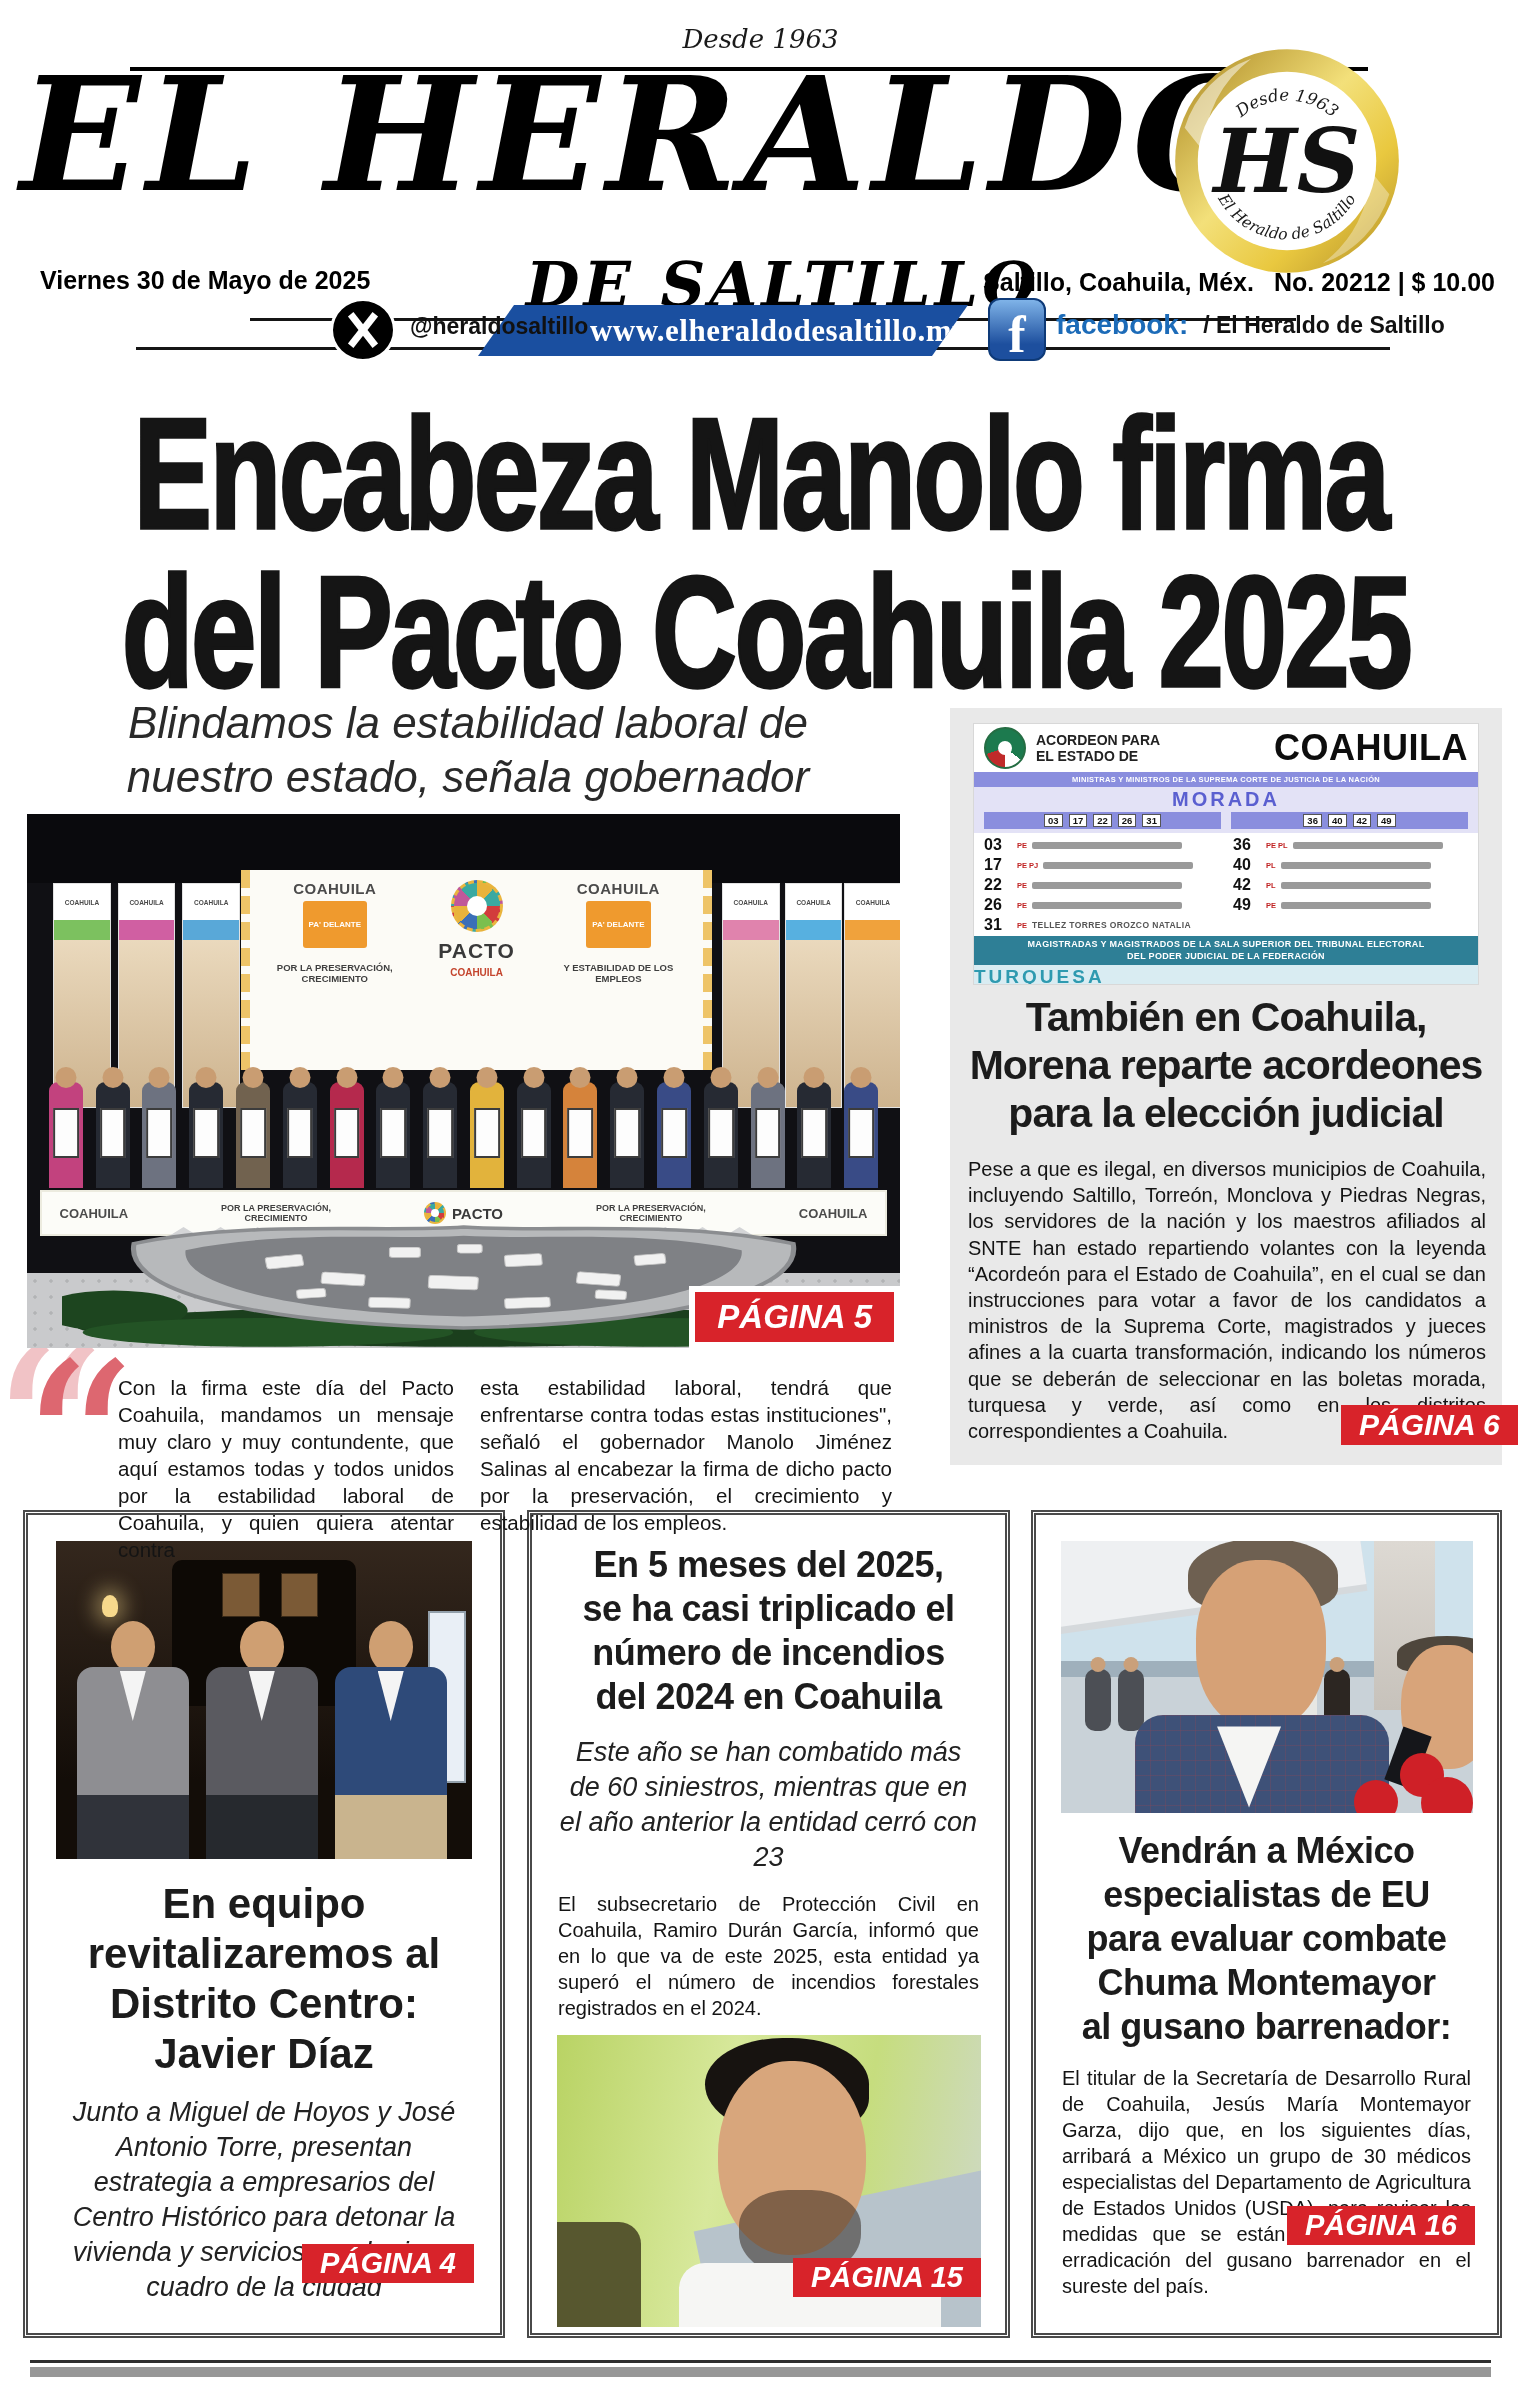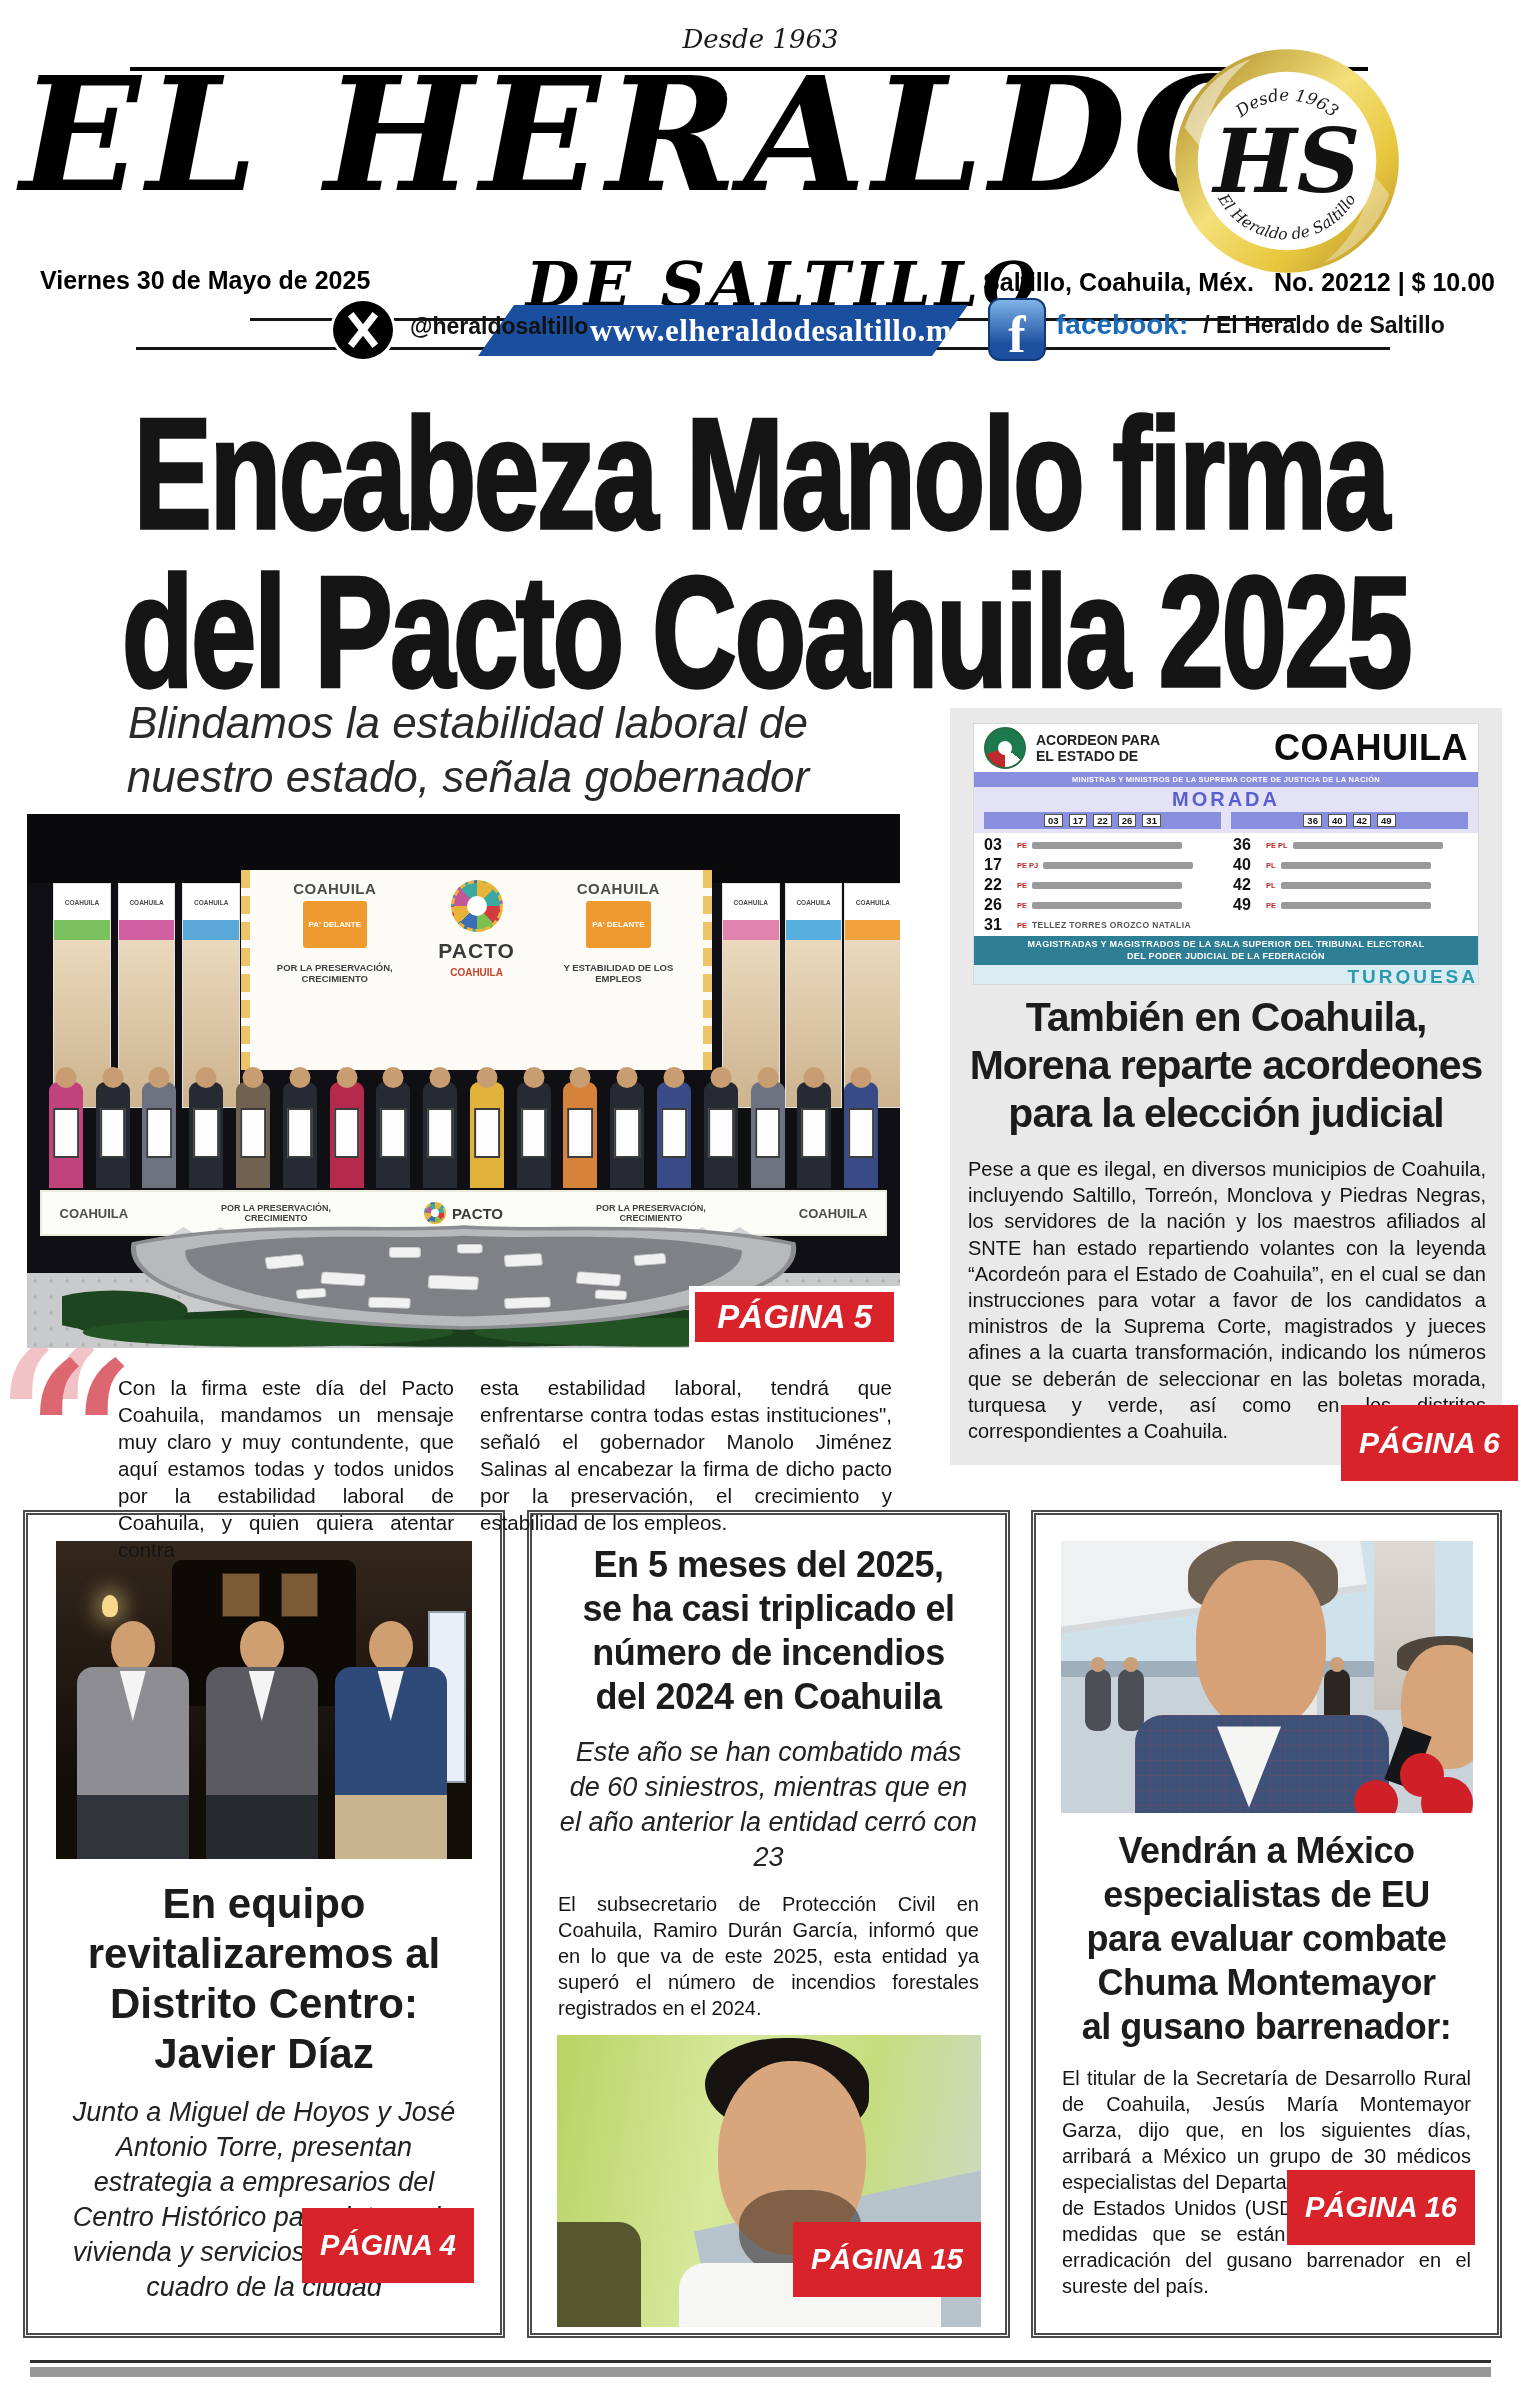--- a/index.html
+++ b/index.html
@@ -65,21 +65,21 @@
   .person.c4{background:#e2b33c}.person.c5{background:#d5833b}.person.c6{background:#394b86}.person.c7{background:#71624f}
   .stage{position:absolute;left:1.5%;right:1.5%;top:70.5%;height:8.6%;background:#fcfcf8;border:2px solid #ecebdf;display:flex;align-items:center;justify-content:space-between;padding:0 2%;z-index:4}
   .st-brand{font-size:13px;font-weight:800;color:#4b4b4b}
   .st-slogan{font-size:9px;font-weight:800;color:#3f3f3f;width:20%;text-align:center}
   .st-pacto{display:flex;align-items:center;gap:6px;font-size:15px;font-weight:800;color:#3a3a3a}
   .st-pacto .gear{width:22px;height:22px;border-width:2px}
   .st-pacto .gear::after{width:8px;height:8px}
   .floor{position:absolute;left:0;right:0;bottom:0;height:14%;background:#c9cacc;background-image:radial-gradient(#b2b3b5 1.5px,transparent 1.8px);background-size:16px 16px;z-index:3}
   .monument{position:absolute;left:4%;right:4%;bottom:0;height:27%;z-index:5}
   .monument svg{width:100%;height:100%}
-  .pbadge{position:absolute;background:var(--accent-red,#d8232a);color:#fff;font-weight:700;font-style:italic;font-size:30px;padding:21px 18px;white-space:nowrap}
+  .pbadge{position:absolute;background:var(--accent-red,#d8232a);color:#fff;font-weight:700;font-style:italic;font-size:30px;padding:3px 18px;white-space:nowrap}
   .pbadge.p5{right:0;bottom:0;border:6px solid #fff;font-size:33px;padding:6px 22px;z-index:8}
 
   
   .qmark{position:absolute;left:16px;top:1336px;font-family:"DejaVu Serif",serif;font-size:235px;line-height:.9;color:#dd6770;text-shadow:-30px -16px 0 #f1c3c6;z-index:1}
   .qcol{position:absolute;top:1366px;font-size:20.5px;line-height:1.32;text-align:justify;color:#141414;z-index:2}
   .qcol.c1{left:118px;width:336px}
   .qcol.c2{left:480px;width:412px}
 
   
   .gray-panel{position:absolute;left:950px;top:700px;width:552px;height:757px;background:var(--panel-gray,#e9e9e9)}
@@ -96,21 +96,21 @@
   .chipbar{flex:1;background:#8a8ede;padding:2px 4px;display:flex;justify-content:center;gap:6px}
   .chip{background:#fff;border:1px solid #555;font-size:9.5px;font-weight:800;padding:0 3px;color:#111}
   .f-list{display:flex;padding:3px 10px 2px;background:#fff;gap:14px}
   .f-col{flex:1;display:flex;flex-direction:column;gap:2px}
   .f-row{display:flex;align-items:center;gap:5px}
   .f-num{font-size:16px;font-weight:800;color:#111;width:28px;flex:0 0 auto}
   .f-tag{font-size:7.5px;font-weight:800;color:#c02222;flex:0 0 auto}
   .f-bar{height:7px;flex:1;max-width:150px;background:#9a9a9a;border-radius:2px;filter:blur(.6px)}
   .f-name{font-size:8.5px;color:#555;font-weight:700;letter-spacing:.4px}
   .f-band2{background:#2e7f96;color:#fff;text-align:center;font-size:9px;font-weight:700;padding:3px 4px;line-height:1.3;letter-spacing:.3px}
-  .f-turq{background:#d9ecf2;text-align:right;padding:1px 0}
+  .f-turq{background:#d9ecf2;text-align:left;padding:1px 0}
   .f-turq-title{color:#2e9ab0;font-size:19px;font-weight:800;letter-spacing:3px}
   .acc-head{position:absolute;left:952px;top:986px;width:548px;text-align:center;font-weight:700;color:#1c1c1c}
   .acc-head div{font-size:41px;line-height:1.17;letter-spacing:-1px;white-space:nowrap}
   .acc-body{position:absolute;left:968px;top:1148px;width:518px;font-size:20px;line-height:1.31;text-align:justify;color:#141414}
   .pbadge.p6{left:1341px;top:1397px}
 
   
   .story{position:absolute;top:1502px;height:828px;background:#fff;border:5px double #4a4a4a}
   .story.s1{left:23px;width:482px}
   .story.s2{left:527px;width:483px}

